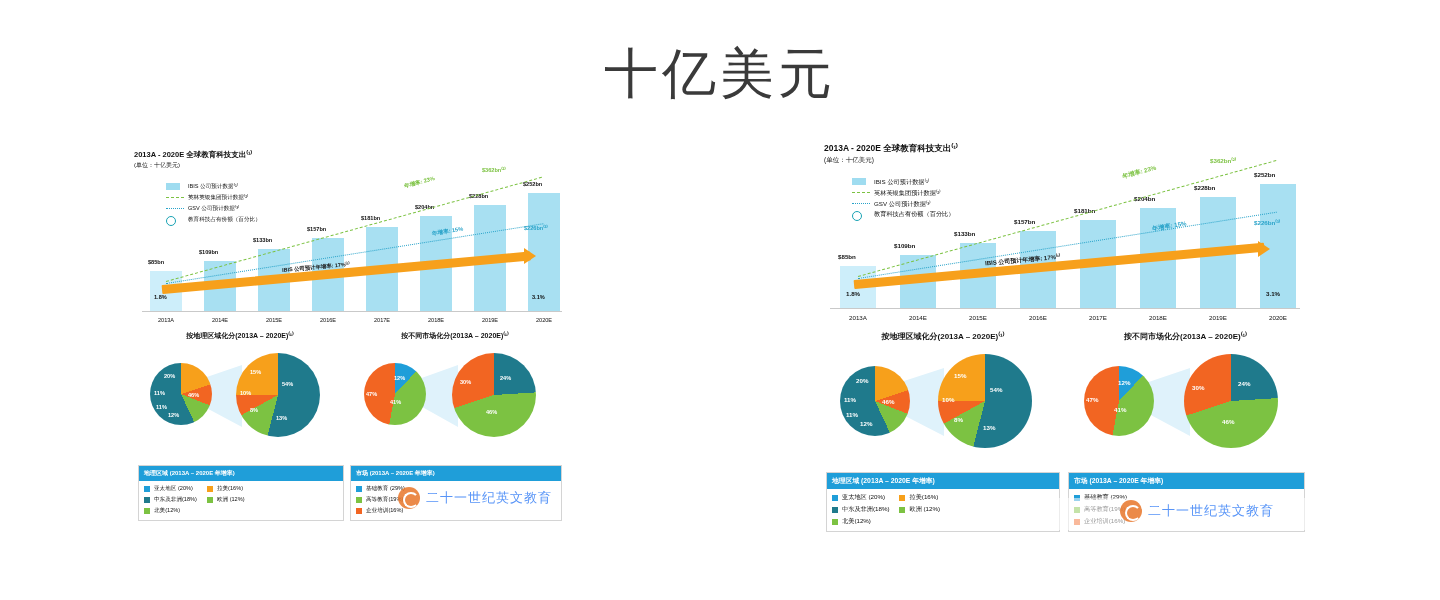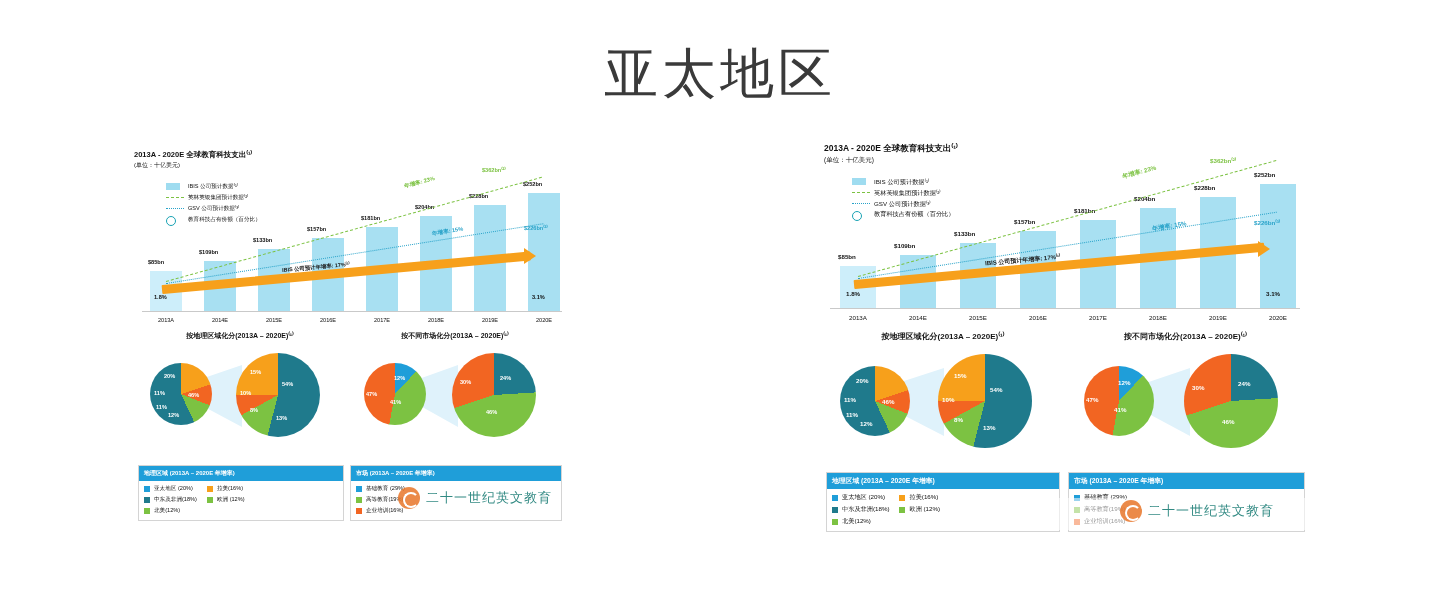--- a/index.html
+++ b/index.html
@@ -79,27 +79,27 @@
   .lb-body{display:flex;padding:4px 5px 5px 5px;gap:10px;}
   .lb-col{display:flex;flex-direction:column;gap:3px;}
   .lb-item{display:flex;align-items:center;font-size:5.6px;color:#111;white-space:nowrap;}
   .slide-right .lb-item{font-size:6.2px;}
   .lb-sq{width:6px;height:6px;margin-right:4px;flex:0 0 6px;}
 
   
   .watermark{position:absolute;display:flex;align-items:center;gap:6px;opacity:.85;}
   .wm-logo{width:22px;height:22px;border-radius:50%;background:#e8762a;position:relative;flex:0 0 22px;}
   .wm-logo:after{content:"";position:absolute;left:5px;top:5px;width:12px;height:12px;border-radius:50%;border:2px solid #fff;border-right-color:transparent;}
-  .wm-text{font-size:13px;color:#0f766e;letter-spacing:1px;font-family:"DejaVu Sans",sans-serif;}
+  .wm-text{font-size:13px;color:#3b82f6;letter-spacing:1px;font-family:"DejaVu Sans",sans-serif;}
   .wm-strip{position:absolute;background:rgba(255,255,255,.55);}
 </style>
 </head>
 <body>
 
-<div class="page-title">亚太地区</div>
+<div class="page-title">十亿美元</div>
 
 <div class="slide slide-left">
 
   <div style="position:absolute;left:4px;top:14px;">
     <div class="hdr-title">2013A - 2020E 全球教育科技支出⁽¹⁾</div>
     <div class="hdr-sub">(单位：十亿美元)</div>
   </div>
 
   <div class="legend" style="position:absolute;left:36px;top:40px;">
     <div class="legend-row">

